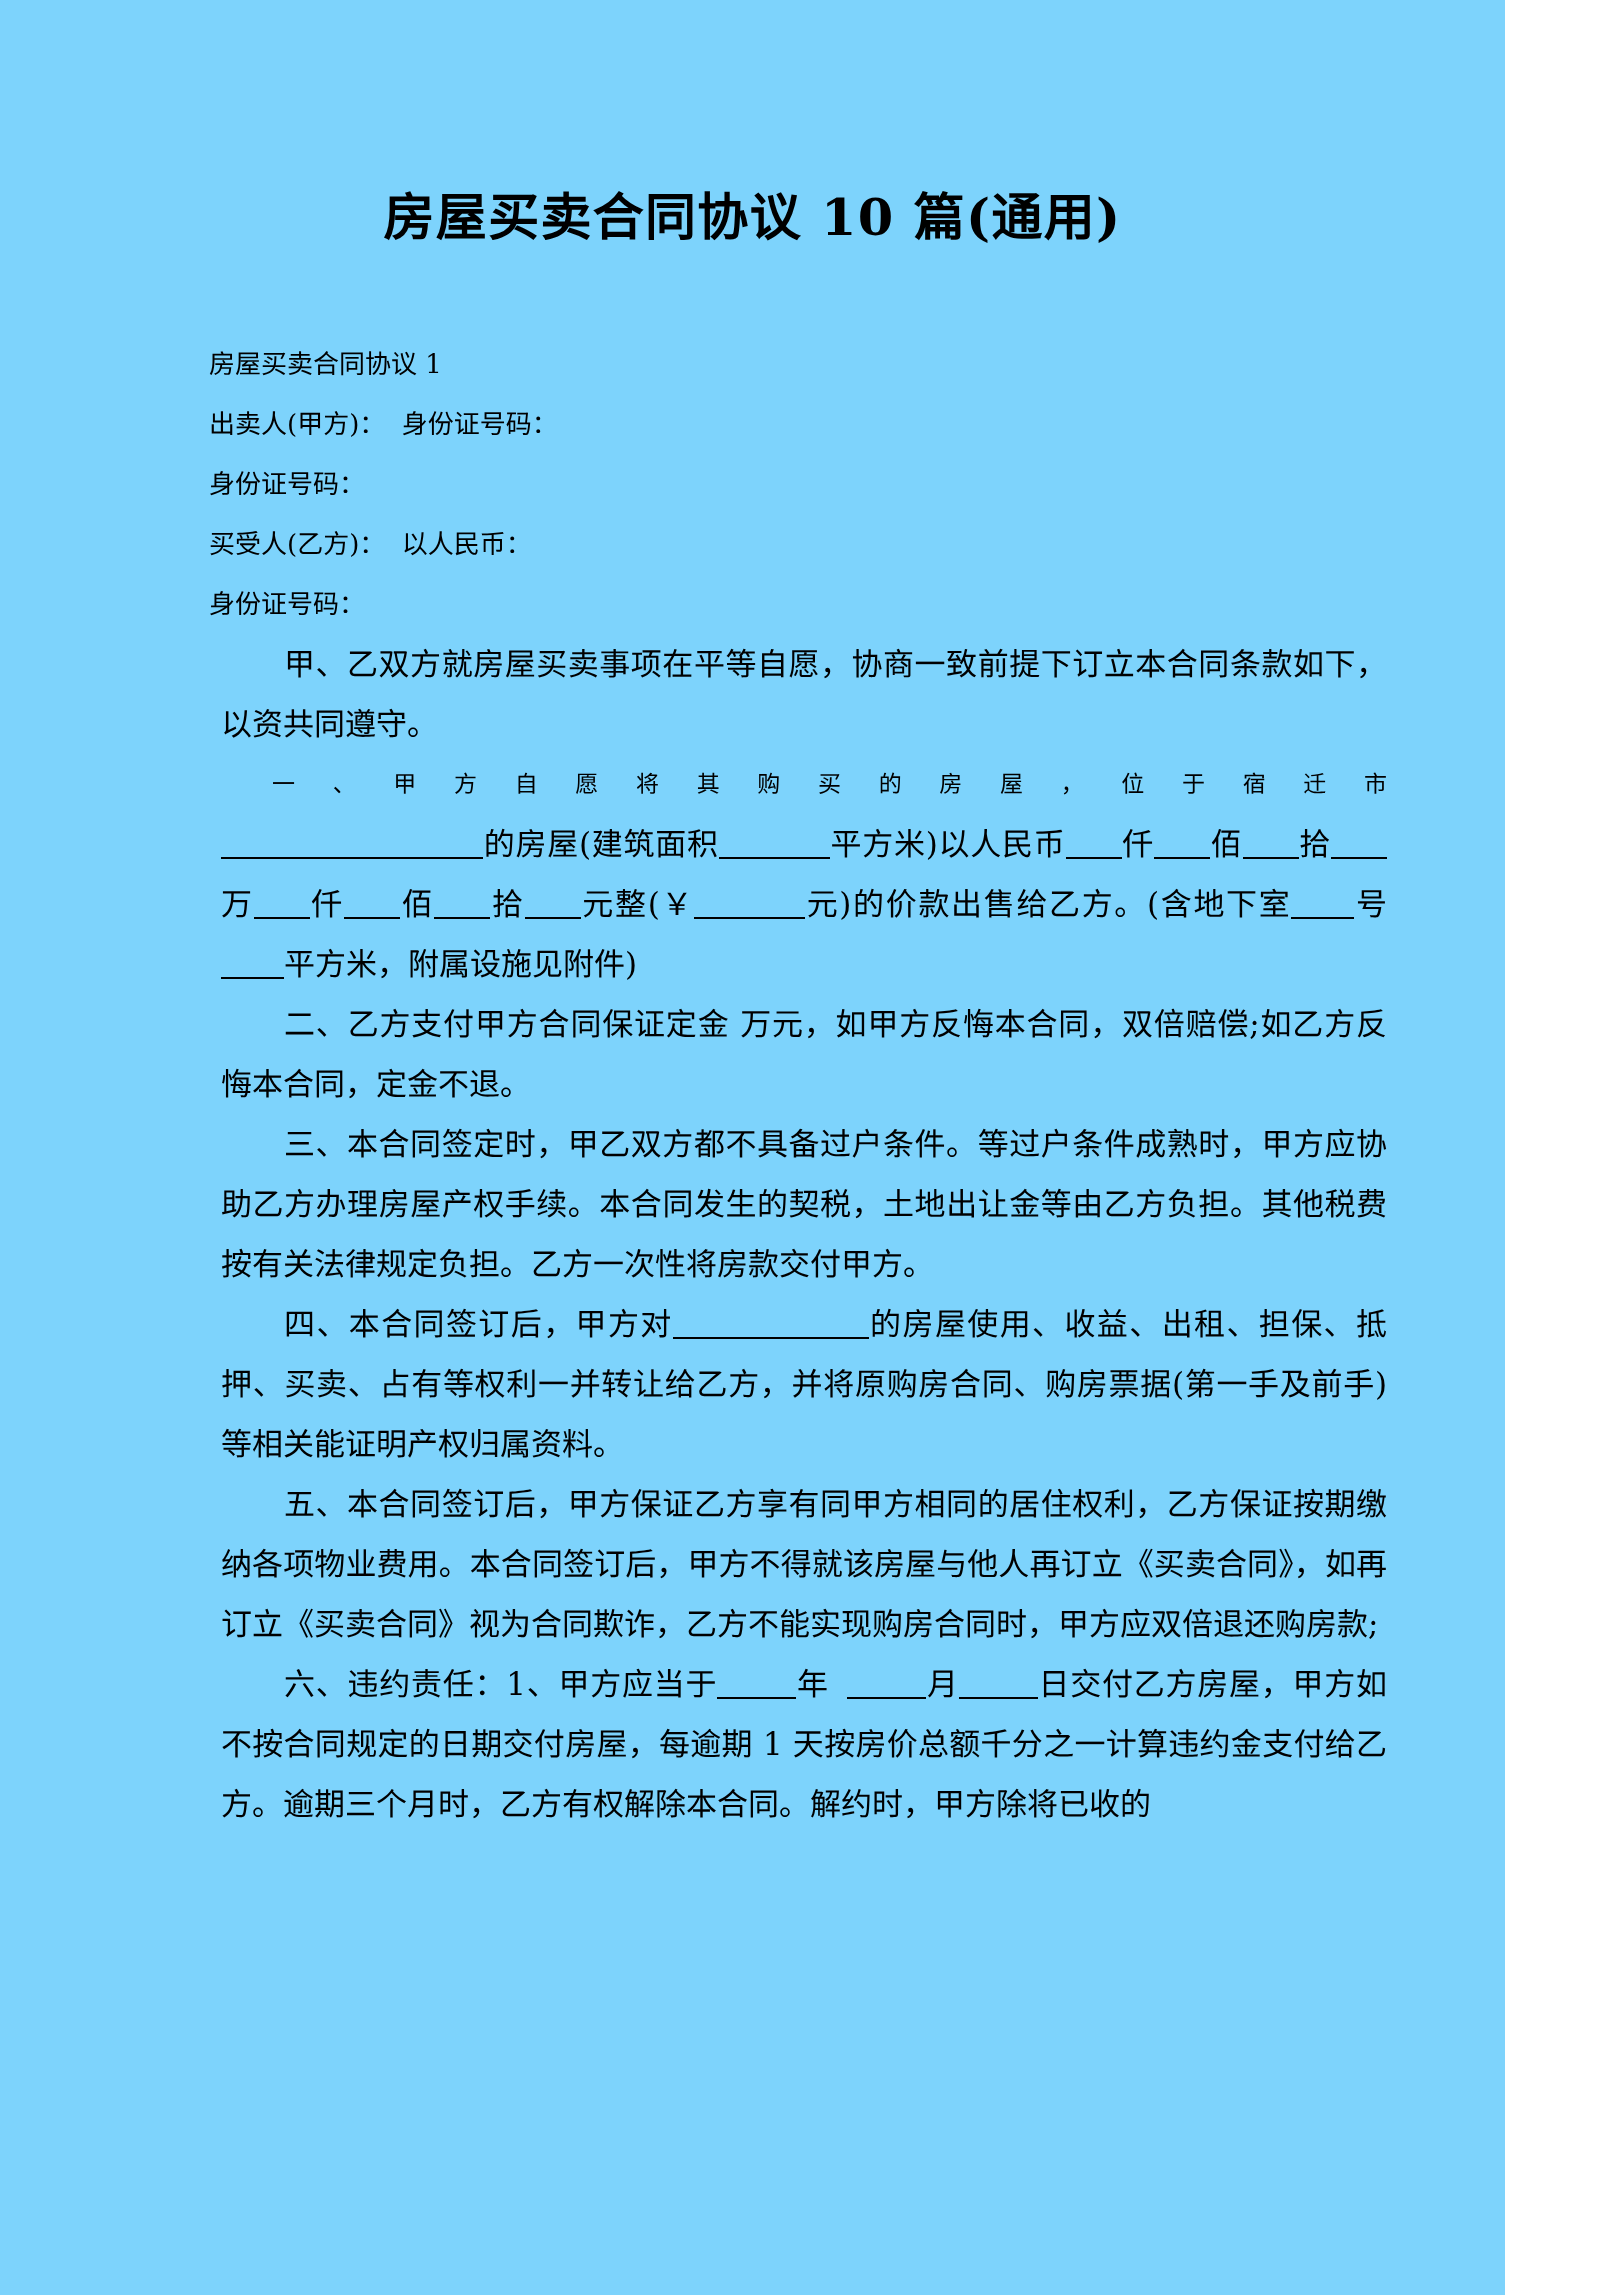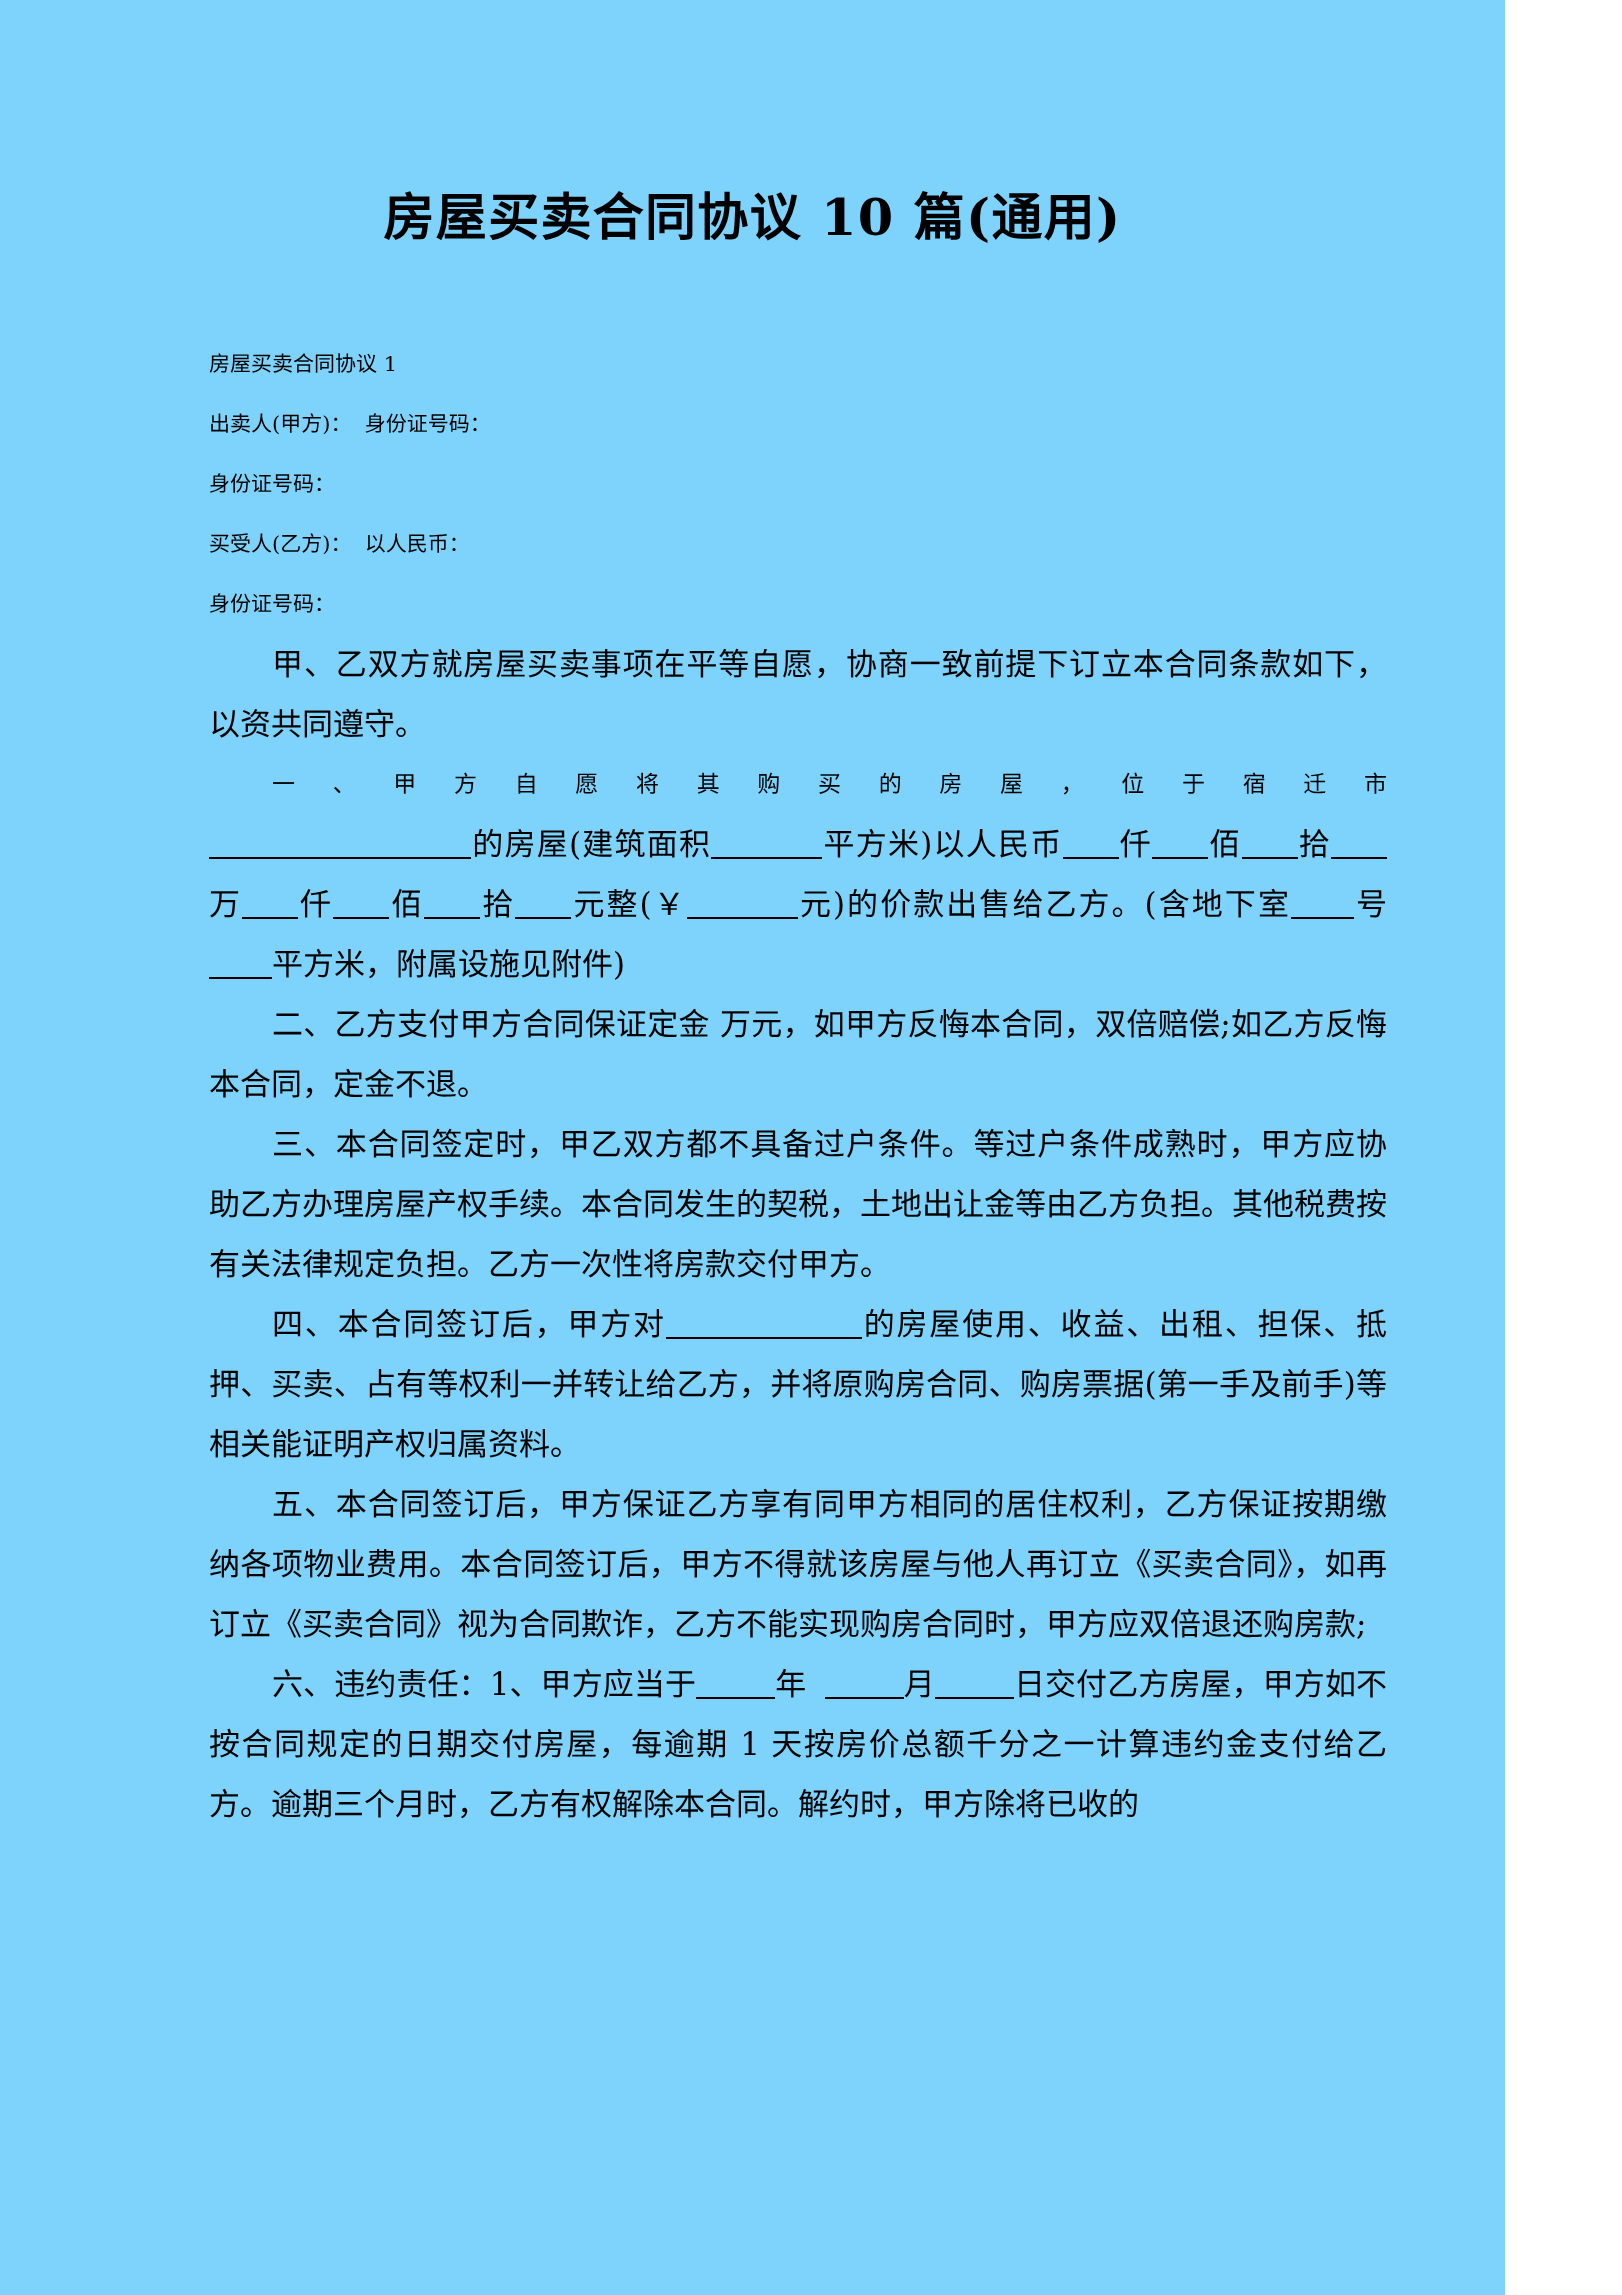--- a/index.html
+++ b/index.html
@@ -44,35 +44,35 @@
 
   
   .body-block {
     position: absolute;
     left: 209px;
     top: 334px;
     width: 1178px;
   }
 
   p.para {
-    margin: 0 0 0 0;
+    margin: 0 0 0 12px;
     padding: 0;
     font-size: 31px;
     line-height: 60px;
     text-align: justify;
     text-justify: inter-ideograph;
     letter-spacing: 0px;
     word-break: break-all;
   }
 
   
   p.line {
     margin: 0;
     padding: 0;
-    font-size: 21px;
+    font-size: 26px;
     line-height: 60px;
     white-space: pre;
     text-align: left;
   }
 
   p.indent2 { text-indent: 63px; }
 
   
   p.stretch {
     margin: 0;

